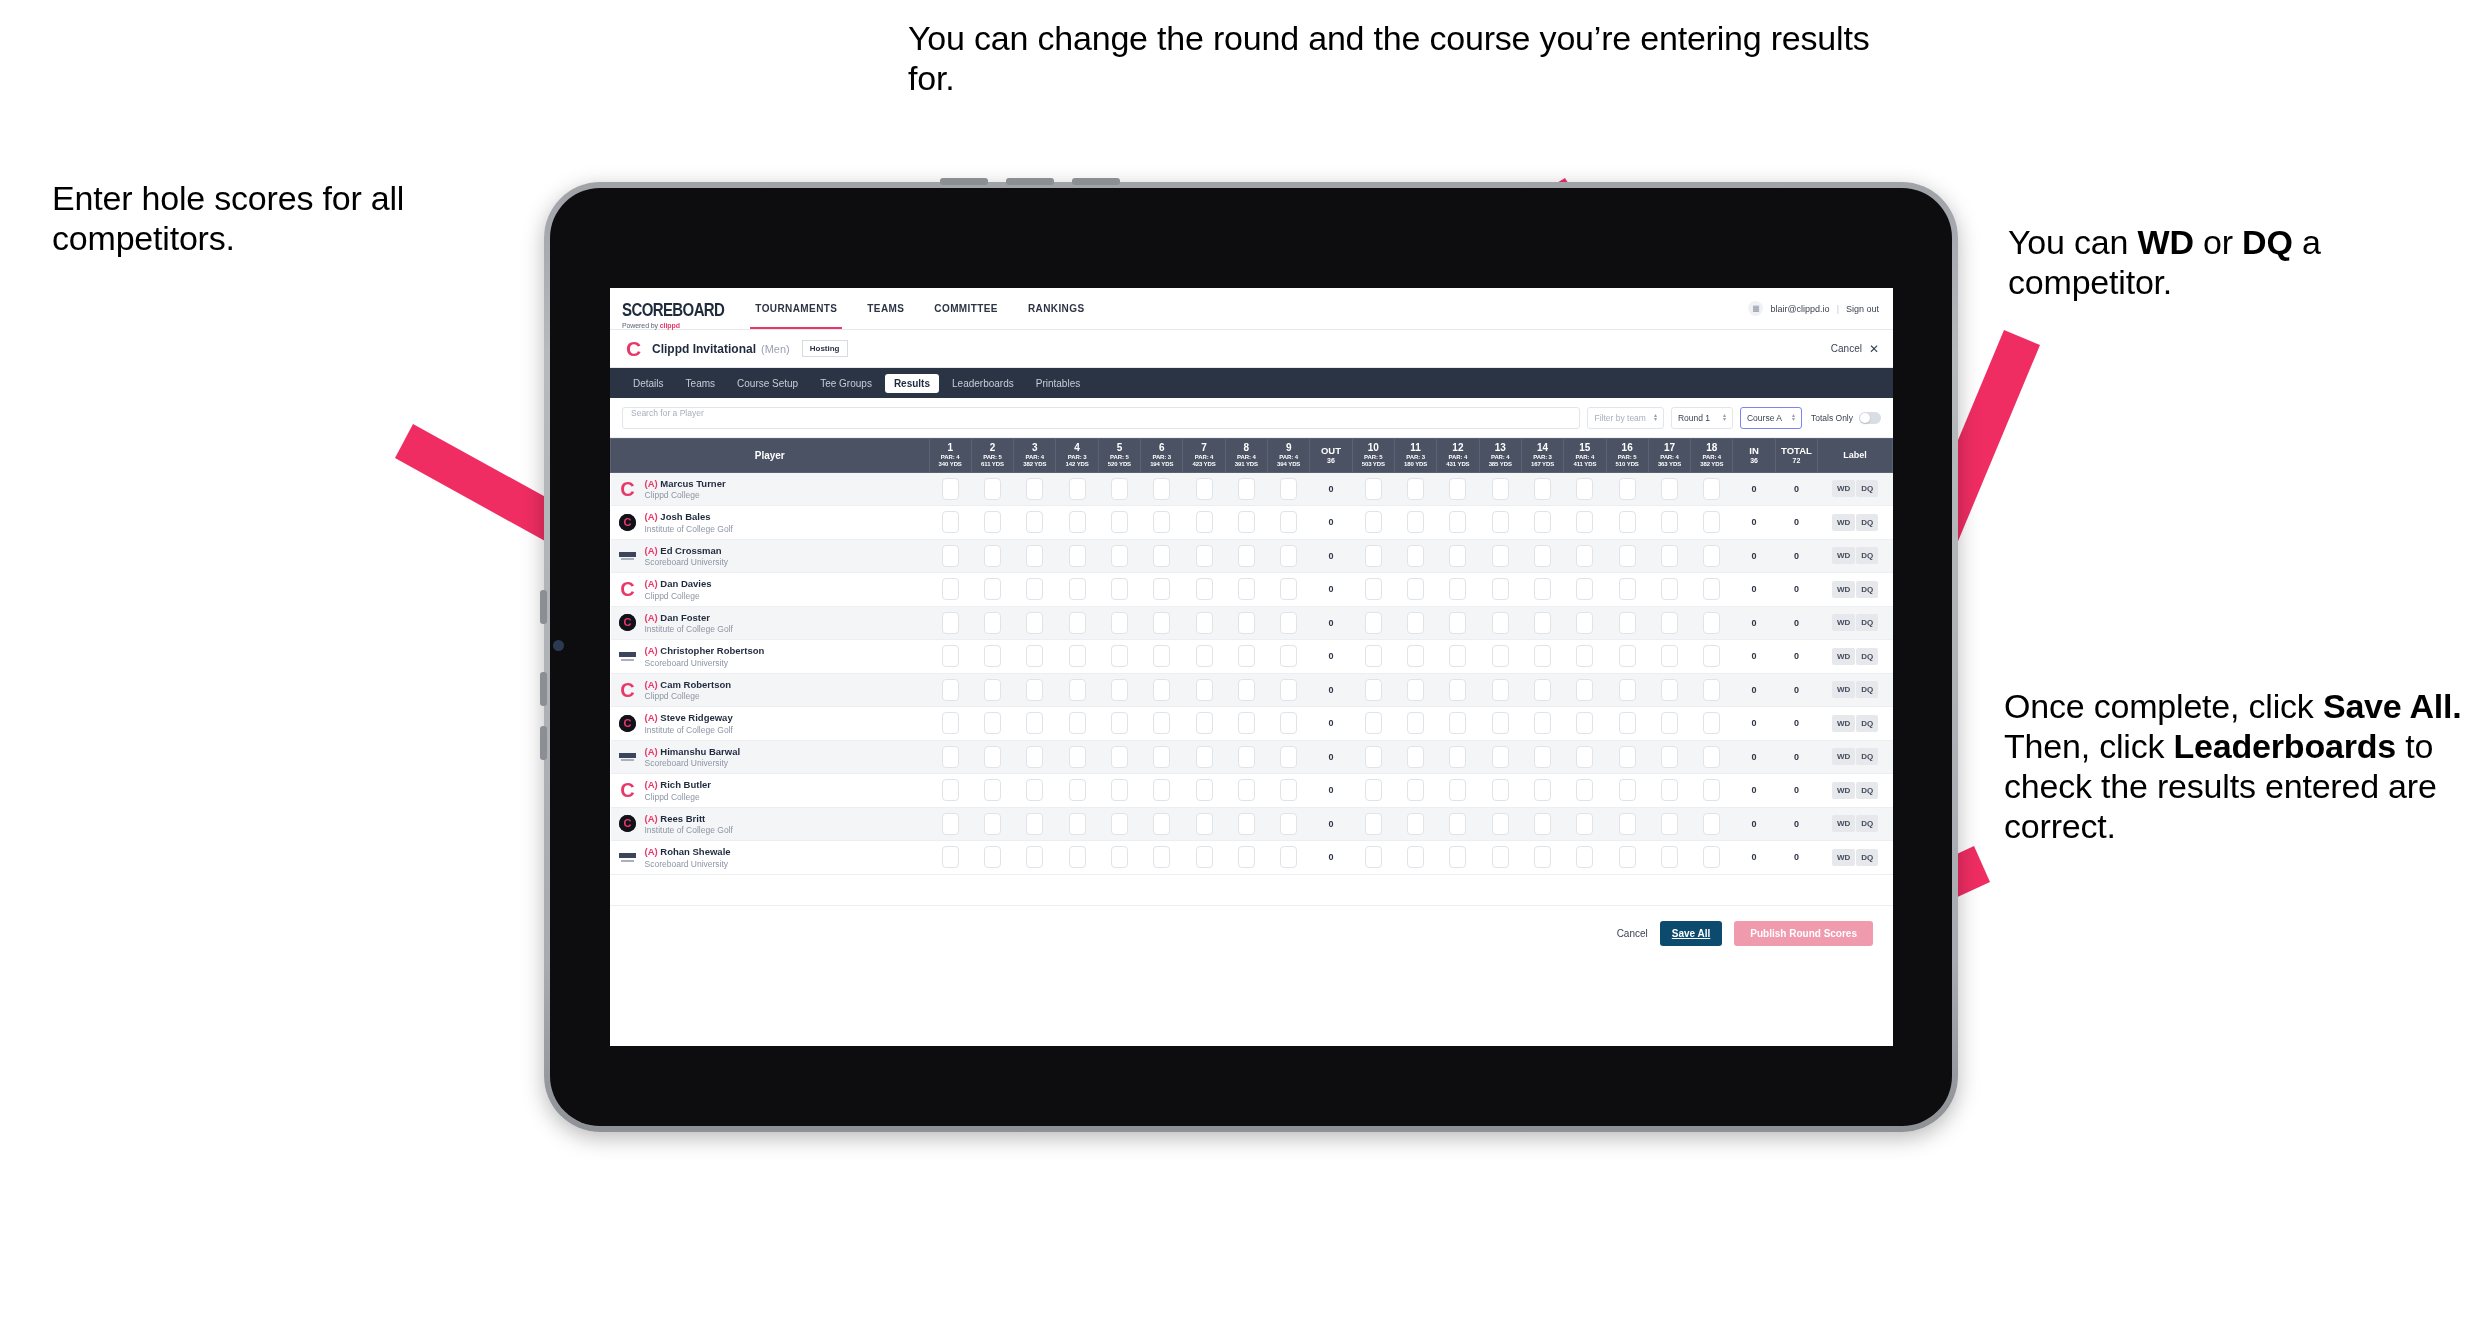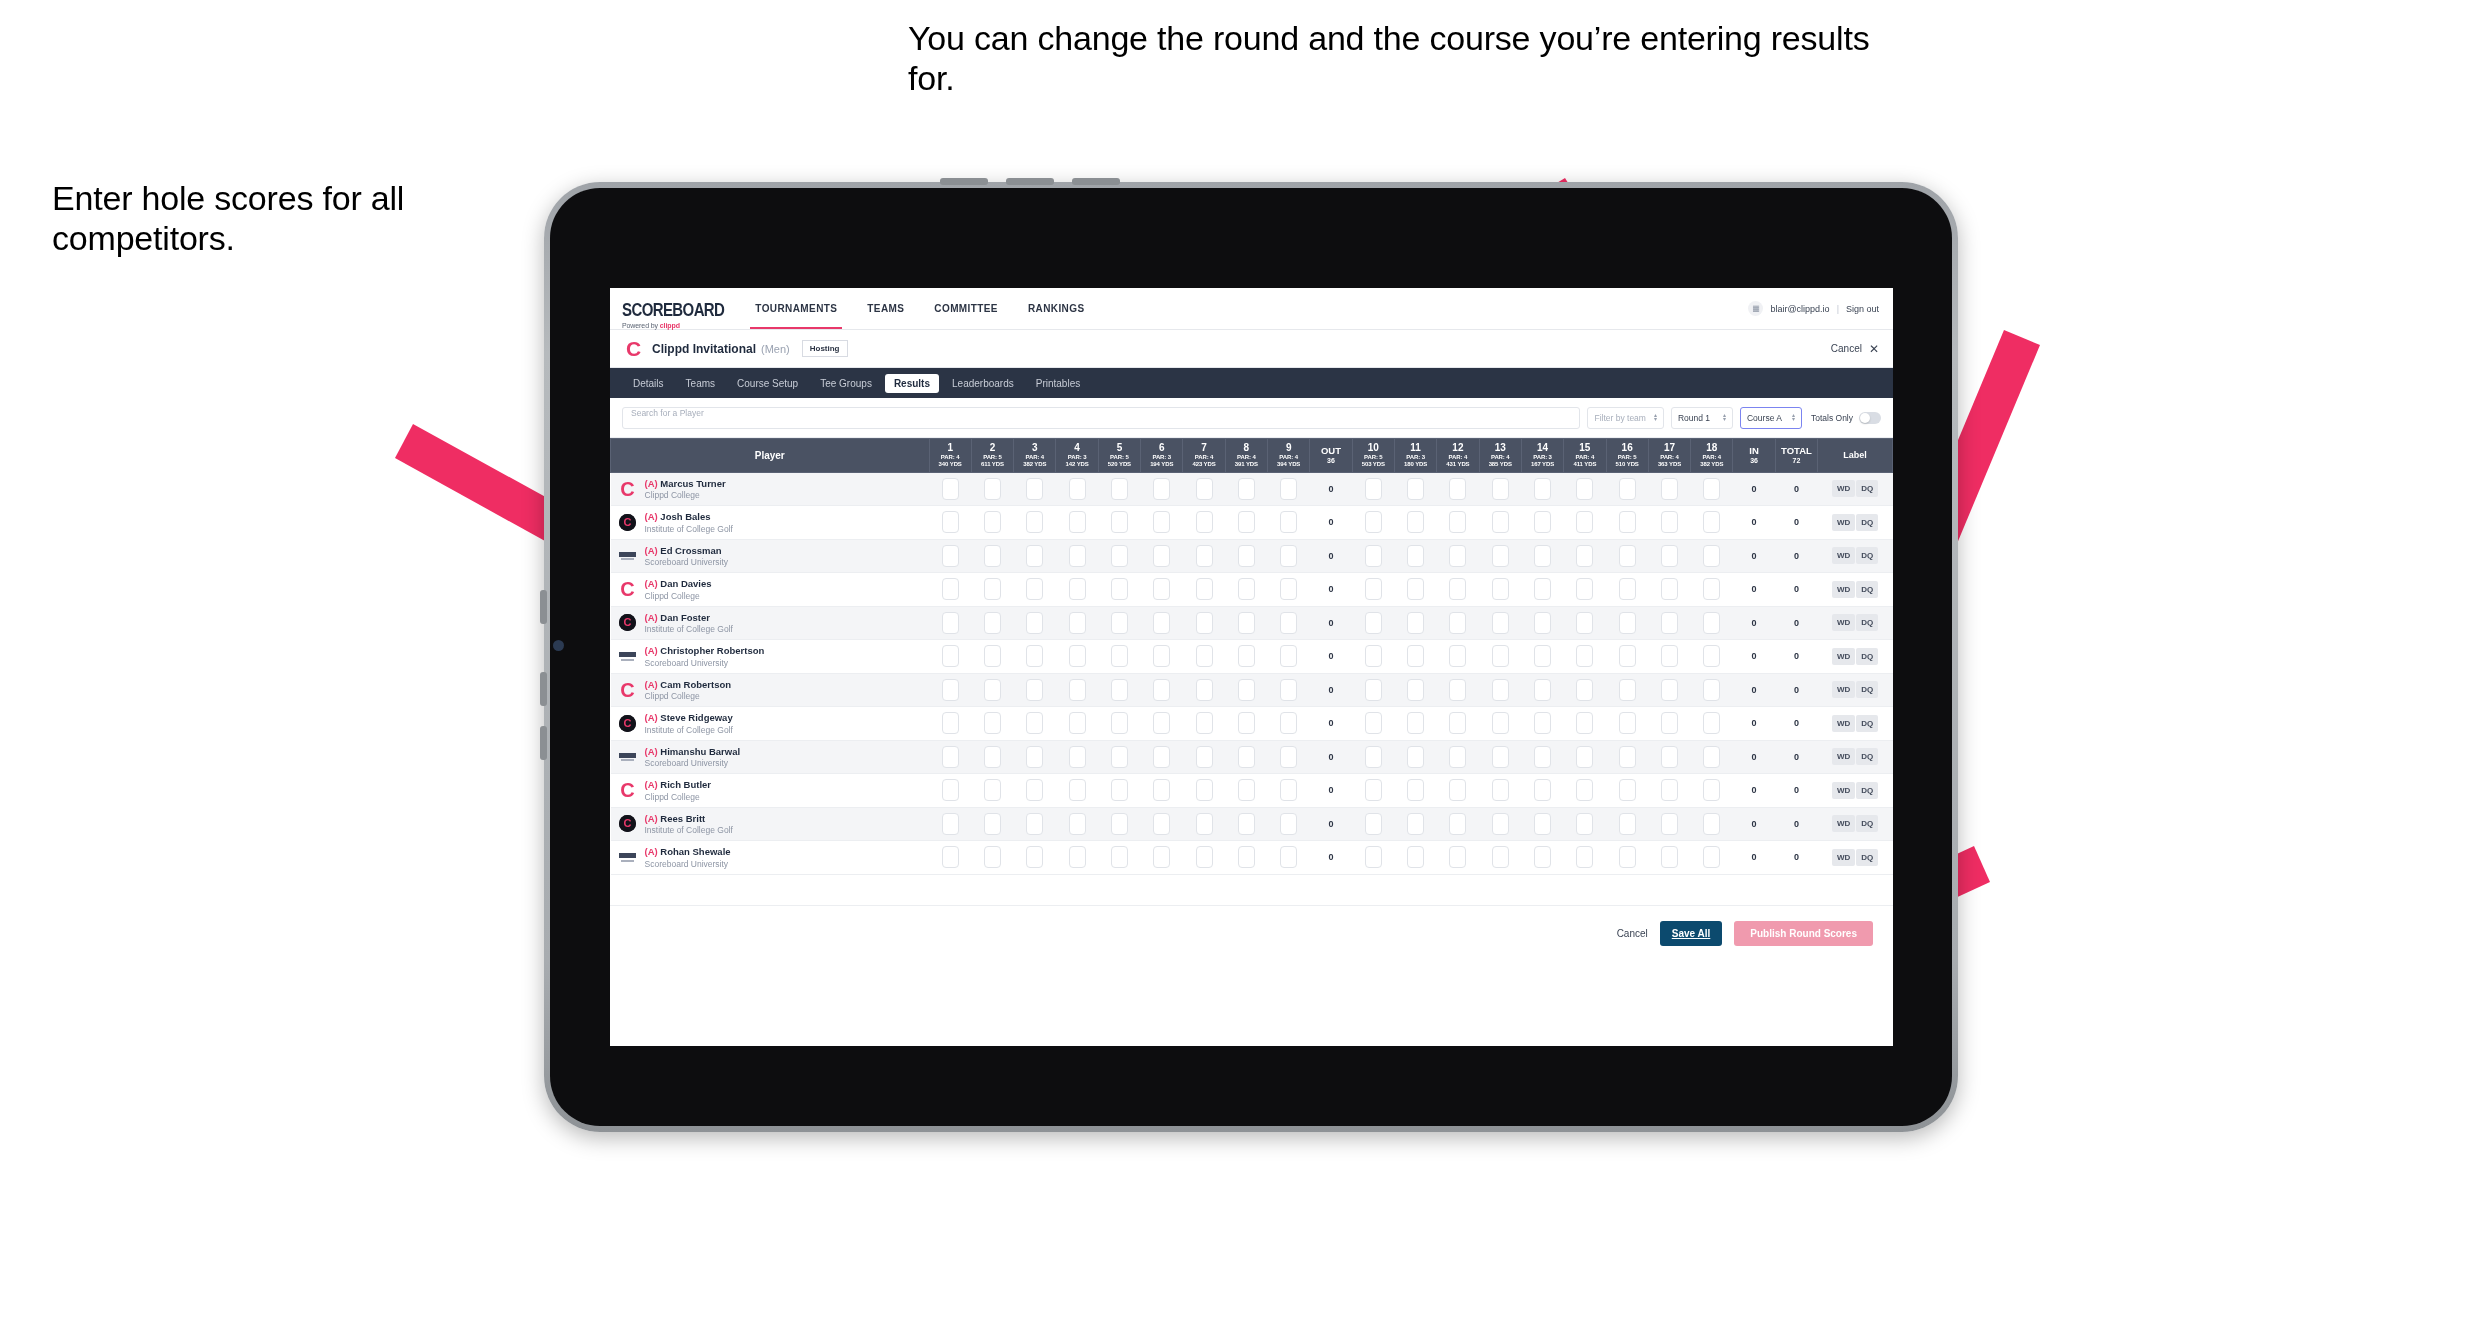--- a/index.html
+++ b/index.html
@@ -193,21 +193,23 @@
   #footspacer { height: 30px; background:#fff; }
 </style>
 </head>
 <body>
 
 <div id="stage">
 
   <div class="annot" id="annot-top">You can change the round and the course you’re entering results for.</div>
   <div class="annot" id="annot-left">Enter hole scores for all competitors.</div>
 
-
+  <div class="annot" id="annot-wd">You can <b>WD</b> or <b>DQ</b> a competitor.</div>
+
+  <div class="annot" id="annot-save">Once complete, click <b>Save All.</b> Then, click <b>Leaderboards</b> to check the results entered are correct.</div>
 
   <svg class="arrow" style="left:0;top:0;width:2489px;height:1339px;">
     <g fill="#ef2d63">
       <path d="M1565,178 L1694,385 L1660,405 L1532,198 Z"></path>
       <path d="M1700,430 L1636,390 L1692,372 Z"></path>
     </g>
   </svg>
 
   <svg class="arrow" style="left:0;top:0;width:2489px;height:1339px;">
     <g fill="#ef2d63">

